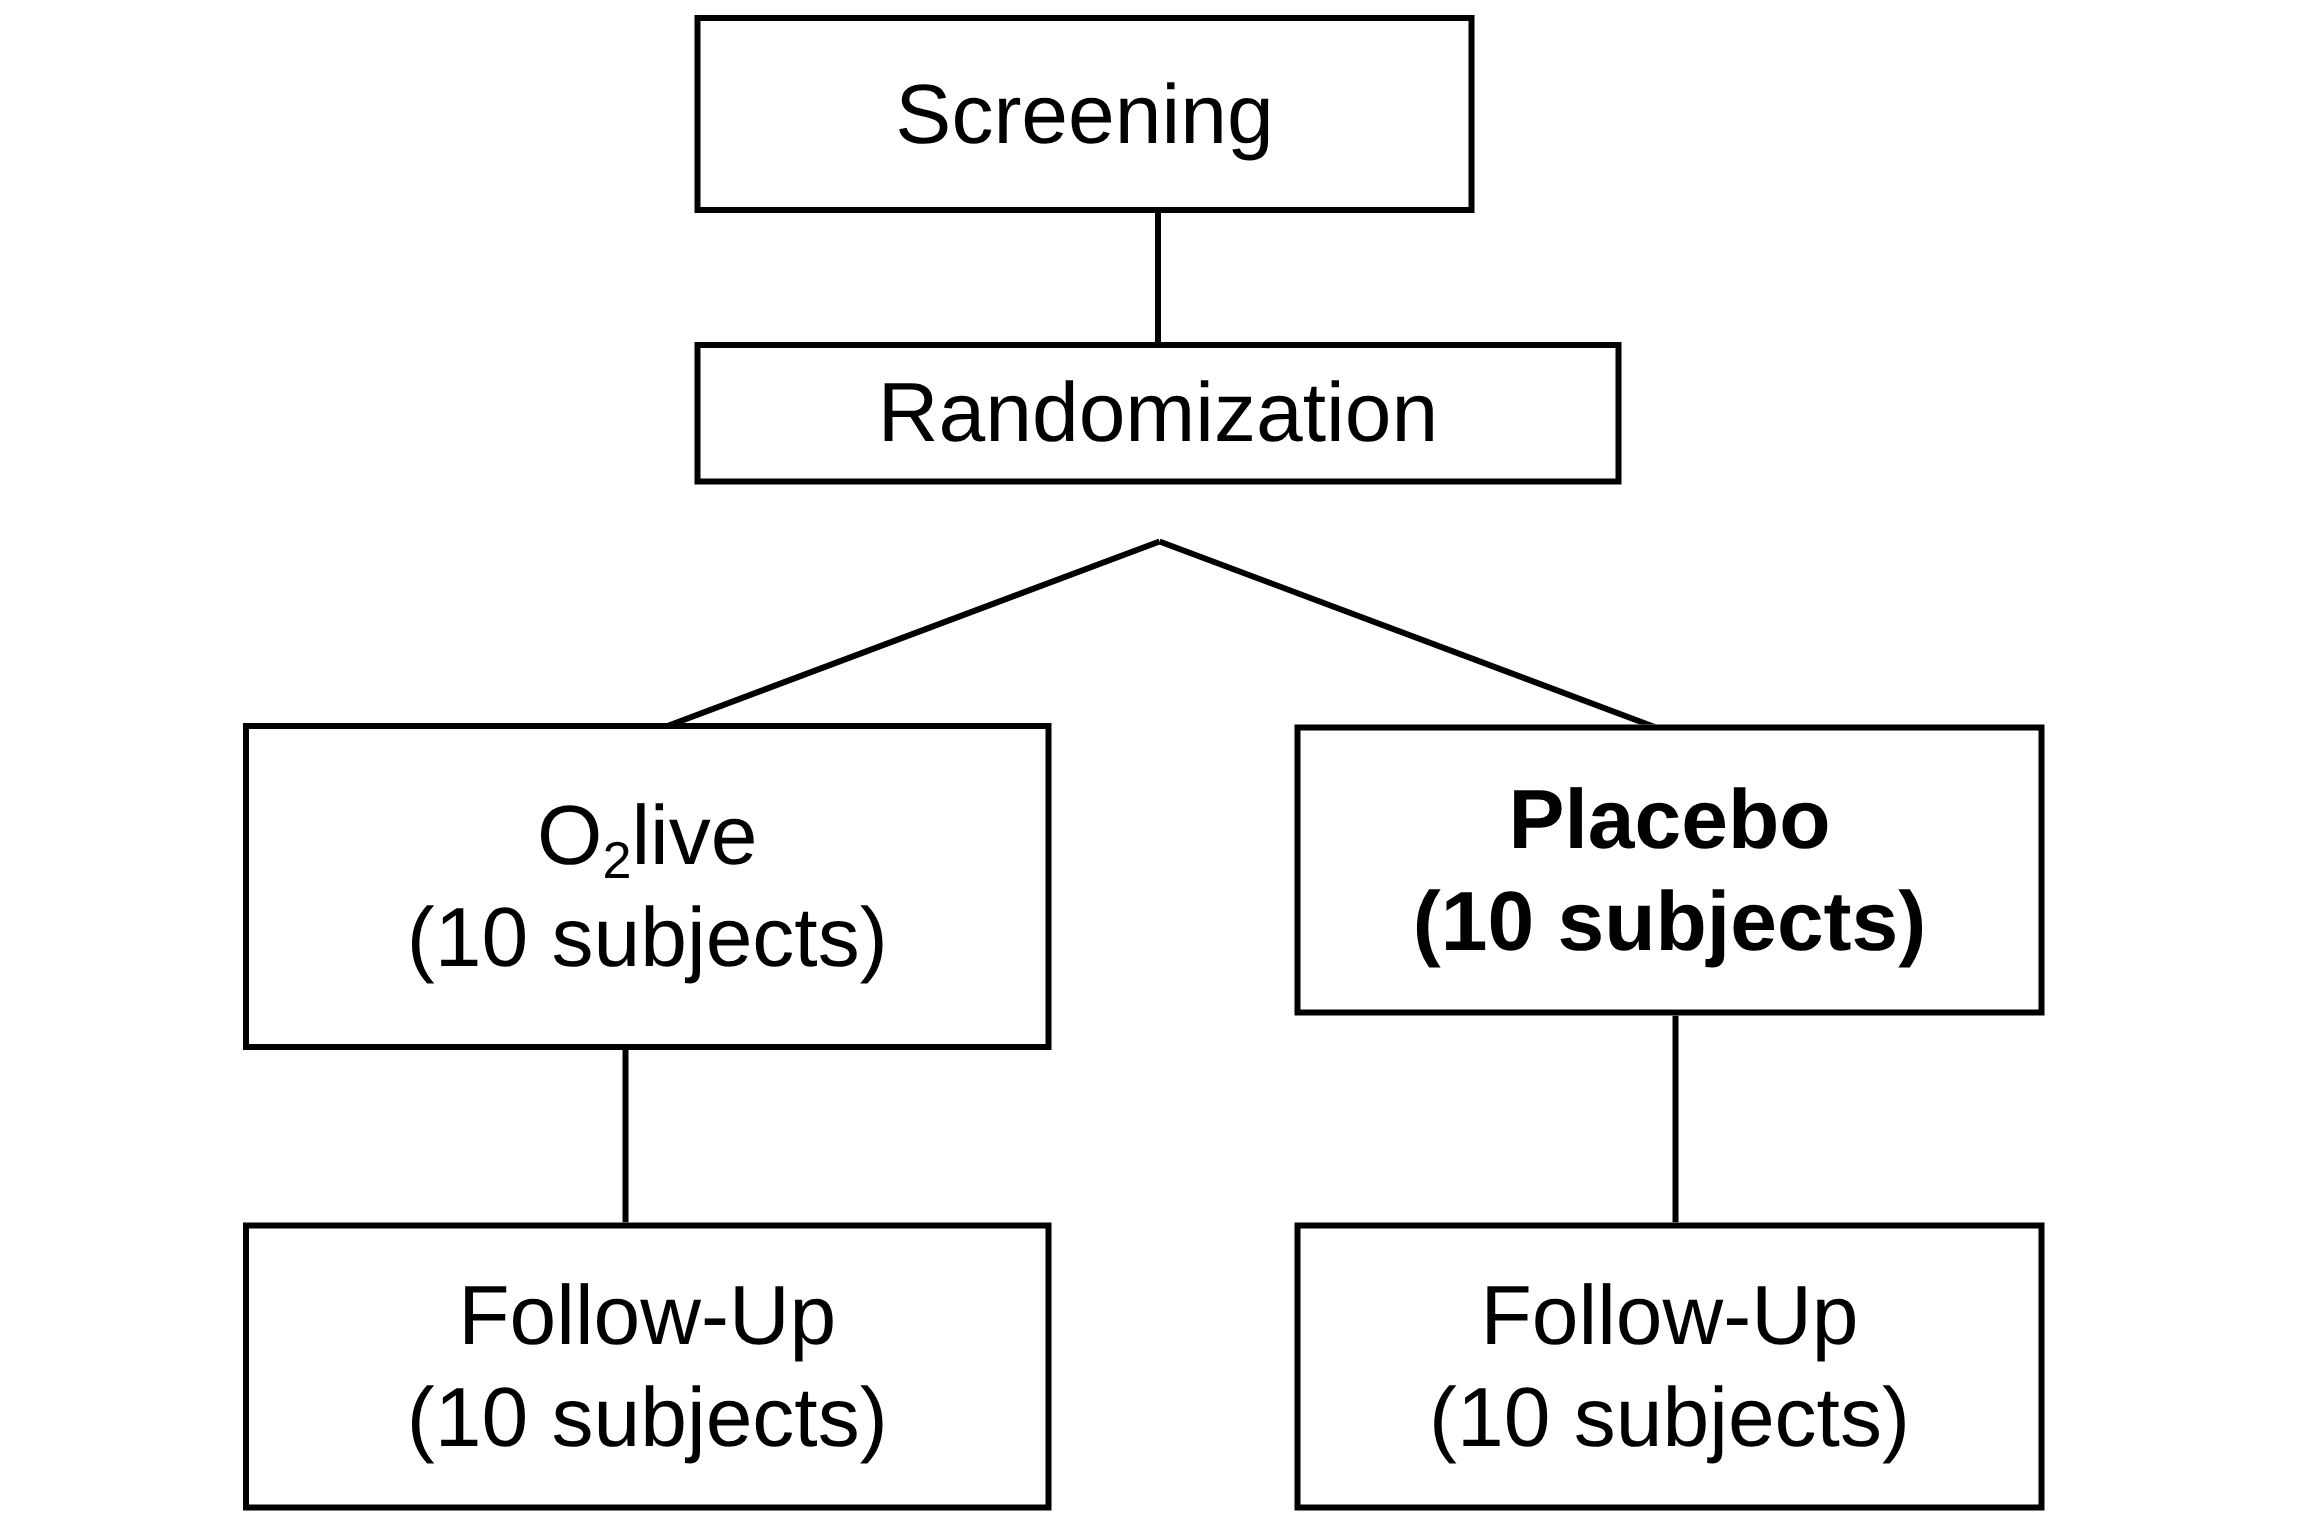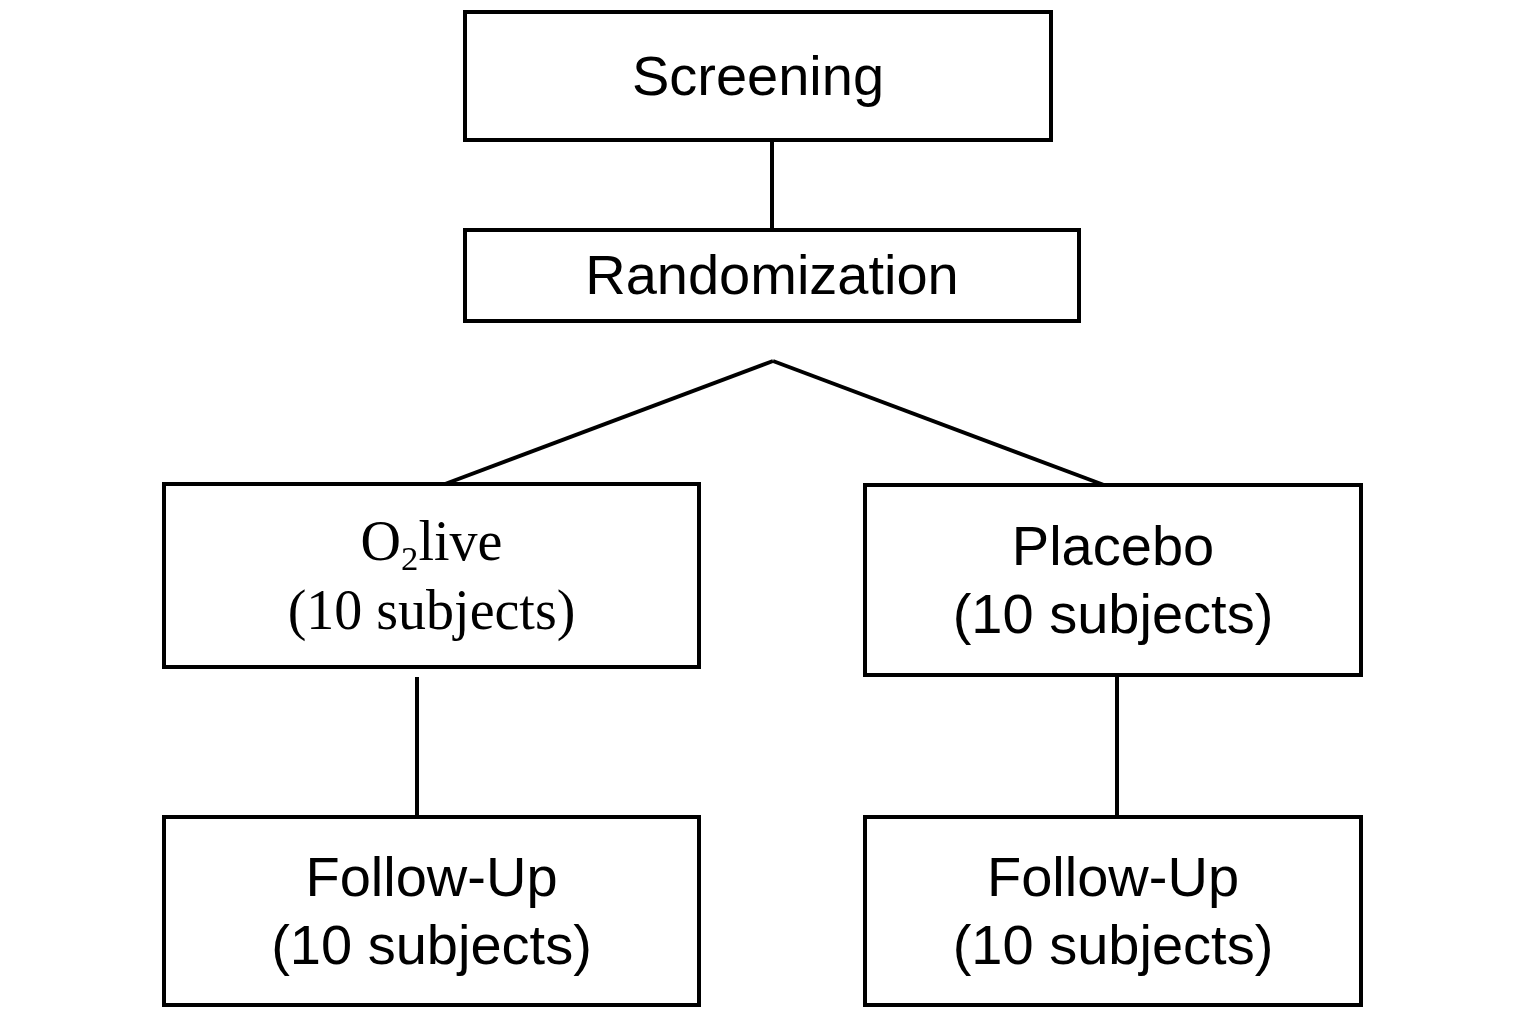--- a/index.html
+++ b/index.html
@@ -25,24 +25,24 @@
     border: 4px solid #000000;
     display: flex;
     flex-direction: column;
     align-items: center;
     justify-content: center;
     text-align: center;
     color: #000000;
     font-size: 56px;
     line-height: 1.22;
   }
-  .node-screening      { left: 463px; top:  10px; width: 590px; height: 132px; }
+  .node-screening      { left: 463px; top:  10px; width: 520px; height: 132px; }
   .node-randomization  { left: 463px; top: 228px; width: 618px; height: 95px; }
-  .node-o2live         { left: 162px; top: 482px; width: 539px; height: 187px; font-family: Liberation Serif, serif; }
-  .node-placebo        { left: 863px; top: 483px; width: 500px; height: 194px; }
+  .node-o2live         { left: 162px; top: 482px; width: 539px; height: 218px; }
+  .node-placebo        { left: 863px; top: 483px; width: 500px; height: 194px; font-weight: bold; }
   .node-followup-left  { left: 162px; top: 815px; width: 539px; height: 192px; }
   .node-followup-right { left: 863px; top: 815px; width: 500px; height: 192px; }
   .sub2 {
     font-size: 0.62em;
     position: relative;
     top: 0.28em;
     line-height: 0;
   }
 </style>
 </head>

